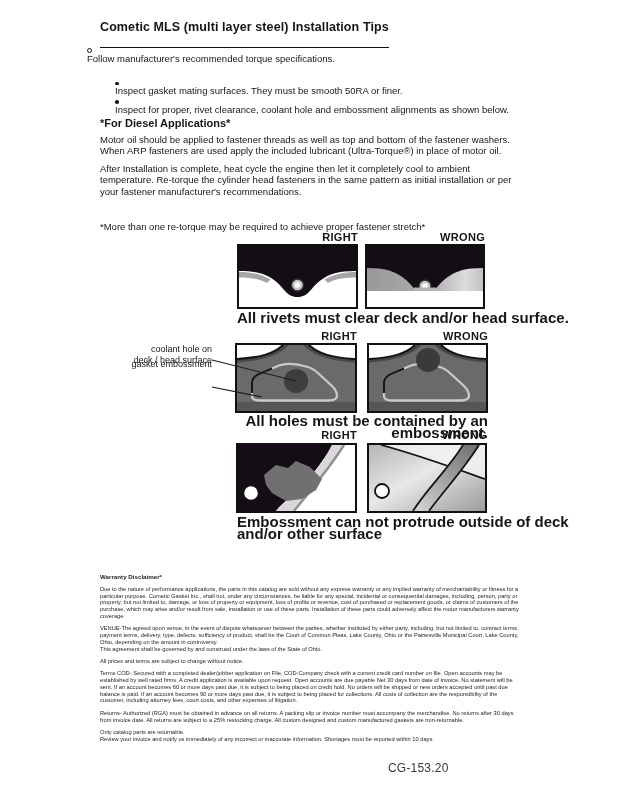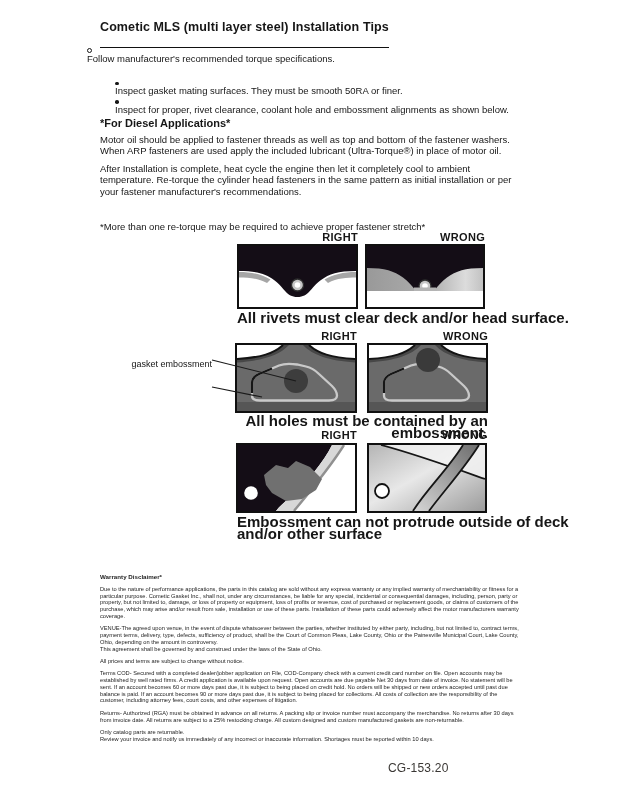--- a/index.html
+++ b/index.html
@@ -98,20 +98,24 @@
       <rect x="47" y="41.5" width="22" height="3.5" fill="#b4b4b4"></rect>
       <rect x="0" y="45" width="116" height="16" fill="#ffffff"></rect>
     </svg>
   </div>
 
   <div class="abs caption" style="left:237px;top:312px;">All rivets must clear deck and/or head surface.</div>
 
   <div class="abs rw" style="left:235px;top:330px;width:122px;">RIGHT</div>
   <div class="abs rw" style="left:367px;top:330px;width:121px;">WRONG</div>
 
+  <div class="abs sidelabel" style="left:100px;top:344px;width:112px;">
+    <div>coolant hole on</div>
+    <div>deck / head surface</div>
+  </div>
   <div class="abs sidelabel" style="left:95px;top:359px;width:117px;">gasket embossment</div>
 
   <div class="abs figbox" style="left:235px;top:343px;width:122px;height:70px;">
     <svg viewBox="0 0 118 66" preserveAspectRatio="none">
       <rect x="0" y="0" width="118" height="66" fill="#ffffff"></rect>
       <path d="M0,14 C24,12.5 37,8.5 46,0 L72,0 C81,8.5 94,12.5 118,14 V66 H0 Z" fill="#6a6a6a"></path>
       <path d="M0,14 C24,12.5 37,8.5 46,0 L52,0 C42,10.5 26,15.5 0,17.5 Z" fill="#474747"></path>
       <path d="M72,0 L66,0 C76,10.5 92,15.5 118,17.5 V14 C94,12.5 81,8.5 72,0 Z" fill="#474747"></path>
       <path d="M0,14 C24,12.5 37,8.5 46,0" stroke="#141414" stroke-width="2" fill="none"></path>
       <path d="M72,0 C81,8.5 94,12.5 118,14" stroke="#141414" stroke-width="2" fill="none"></path>

